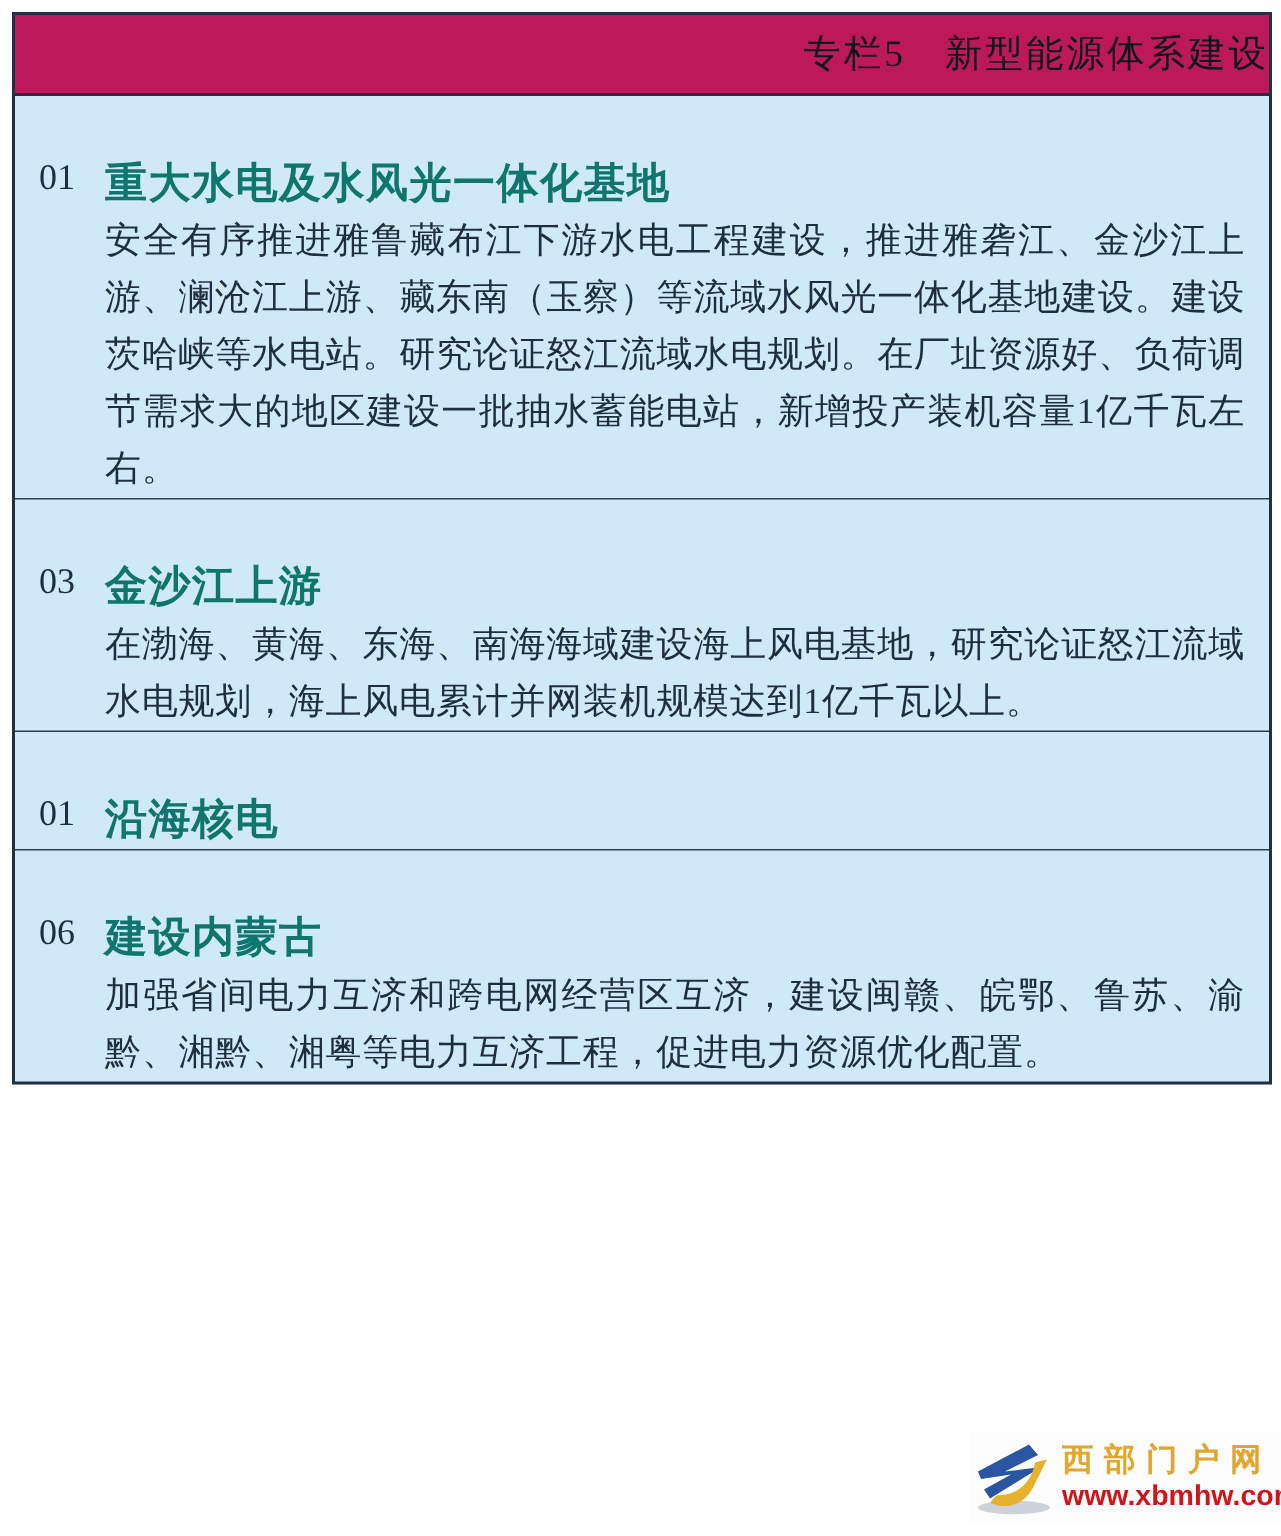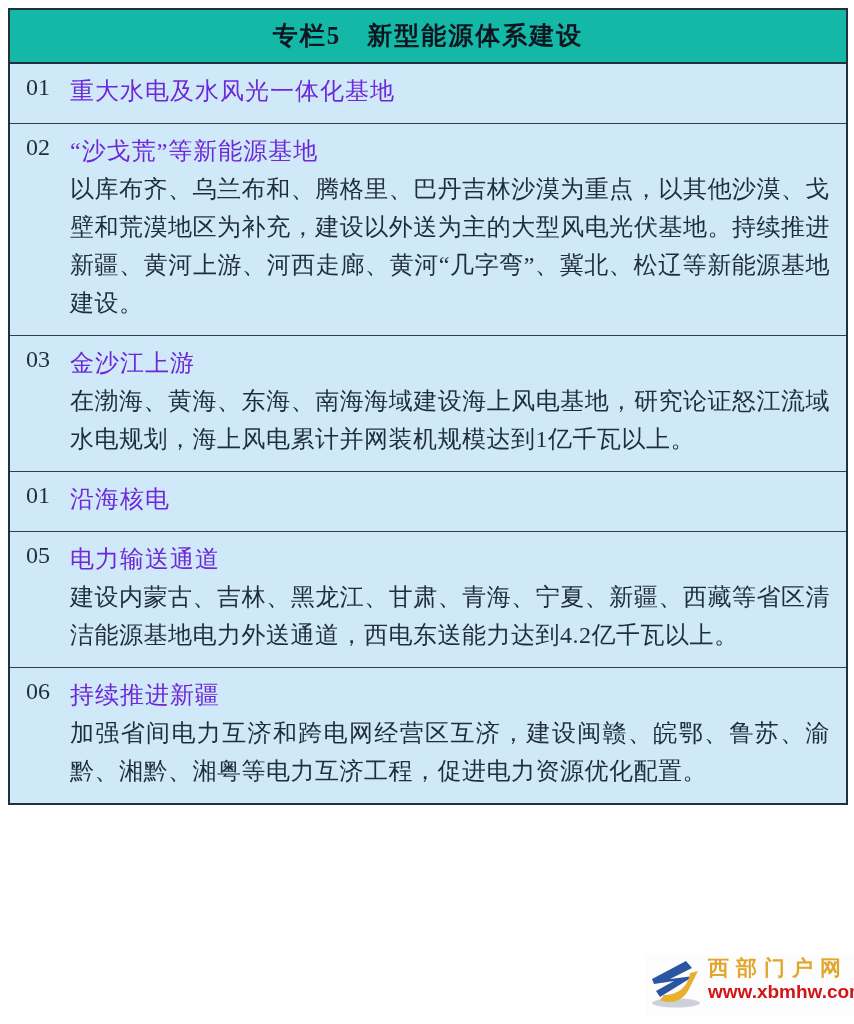--- a/index.html
+++ b/index.html
@@ -11,67 +11,68 @@
     overflow:hidden;
   }
   .box{
     position:absolute;
     left:8px;top:8px;
     width:836px;
     border:2px solid #22313f;
     background:#d0e9f8;
   }
   .box-title{
-    background:#14b8a6;
+    background:#be185d;
     border-bottom:2px solid #22313f;
-    text-align:center;
+    text-align:right;
     padding:9px 0 10px 0;
     font-size:25px;
-    font-weight:bold;
+    font-weight:normal;
     color:#0d1620;
     letter-spacing:2px;
   }
   .box-title .gap{display:inline-block;width:26px;}
   .section{
     position:relative;
-    padding:8px 16px 13px 60px;
+    padding:8px 16px 0 60px;
     border-bottom:1.5px solid #2c3e50;
+    margin-top:32px;
   }
   .section:last-child{border-bottom:none;}
   .section-number{
     position:absolute;
     left:16px;top:10px;
     font-size:24px;
     color:#1e2e3c;
     font-family:"Liberation Serif","DejaVu Serif",serif;
   }
   .section-heading{
-    font-size:24px;
-    font-weight:normal;
-    color:#6d28d9;
+    font-size:28px;
+    font-weight:bold;
+    color:#0f766e;
     line-height:38px;
     letter-spacing:1px;
   }
   .section-body{
     font-size:24px;
     color:#1e2e3c;
     line-height:38px;
     text-align:justify;
     word-break:break-all;
     letter-spacing:0.5px;
   }
   .watermark{
     position:absolute;
     right:0;
     top:955px;
     width:208px;
     height:60px;
     background:#fcfcfd;
     display:flex;
-    align-items:flex-start;
+    align-items:center;
     z-index:5;
   }
   .wm-logo{flex:0 0 62px;height:56px;position:relative;}
   .wm-text{flex:1;display:flex;flex-direction:column;justify-content:center;padding-right:6px;}
   .wm-site{
     color:#e1a62b;
     font-weight:bold;
     font-size:21px;
     letter-spacing:7px;
     line-height:26px;
@@ -92,48 +93,39 @@
 
 <div class="box">
 
   <div class="box-title">
     <span>专栏5</span><span class="gap"></span><span>新型能源体系建设</span>
   </div>
 
   <div class="section">
     <span class="section-number">01</span>
     <div class="section-heading">重大水电及水风光一体化基地</div>
+    <div class="section-body">安全有序推进雅鲁藏布江下游水电工程建设，推进雅砻江、金沙江上游、澜沧江上游、藏东南（玉察）等流域水风光一体化基地建设。建设茨哈峡等水电站。研究论证怒江流域水电规划。在厂址资源好、负荷调节需求大的地区建设一批抽水蓄能电站，新增投产装机容量1亿千瓦左右。</div>
   </div>
 
-  <div class="section">
-    <span class="section-number">02</span>
-    <div class="section-heading">“沙戈荒”等新能源基地</div>
-    <div class="section-body">以库布齐、乌兰布和、腾格里、巴丹吉林沙漠为重点，以其他沙漠、戈壁和荒漠地区为补充，建设以外送为主的大型风电光伏基地。持续推进新疆、黄河上游、河西走廊、黄河“几字弯”、冀北、松辽等新能源基地建设。</div>
-  </div>
 
   <div class="section">
     <span class="section-number">03</span>
     <div class="section-heading">金沙江上游</div>
     <div class="section-body">在渤海、黄海、东海、南海海域建设海上风电基地，研究论证怒江流域水电规划，海上风电累计并网装机规模达到1亿千瓦以上。</div>
   </div>
 
   <div class="section">
     <span class="section-number">01</span>
     <div class="section-heading">沿海核电</div>
   </div>
 
-  <div class="section">
-    <span class="section-number">05</span>
-    <div class="section-heading">电力输送通道</div>
-    <div class="section-body">建设内蒙古、吉林、黑龙江、甘肃、青海、宁夏、新疆、西藏等省区清洁能源基地电力外送通道，西电东送能力达到4.2亿千瓦以上。</div>
-  </div>
 
   <div class="section">
     <span class="section-number">06</span>
-    <div class="section-heading">持续推进新疆</div>
+    <div class="section-heading">建设内蒙古</div>
     <div class="section-body">加强省间电力互济和跨电网经营区互济，建设闽赣、皖鄂、鲁苏、渝黔、湘黔、湘粤等电力互济工程，促进电力资源优化配置。</div>
   </div>
 
 </div>
 
 <div class="watermark">
   <span class="wm-logo">
     <svg width="62" height="56" viewBox="0 0 62 56">
       <ellipse cx="30" cy="48" rx="24" ry="4.5" fill="#ccd1da"></ellipse>
       <path d="M6 24 L40 6 L46 13 L24 24 L48 21 L14 42 L10 36 L28 26 L8 29 Z" fill="#2a55a0"></path>

